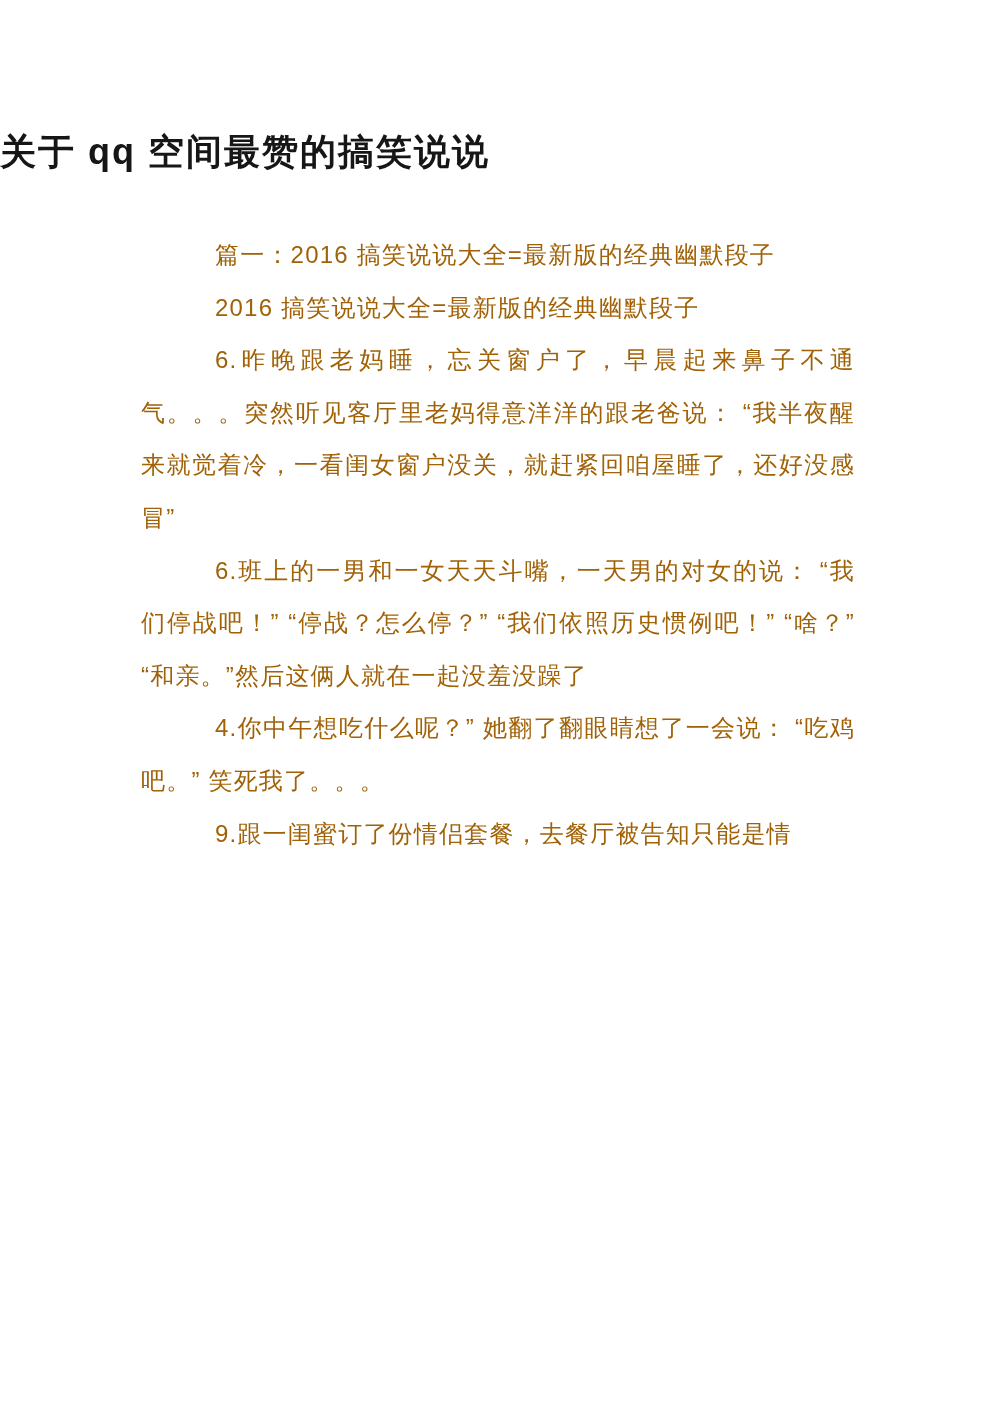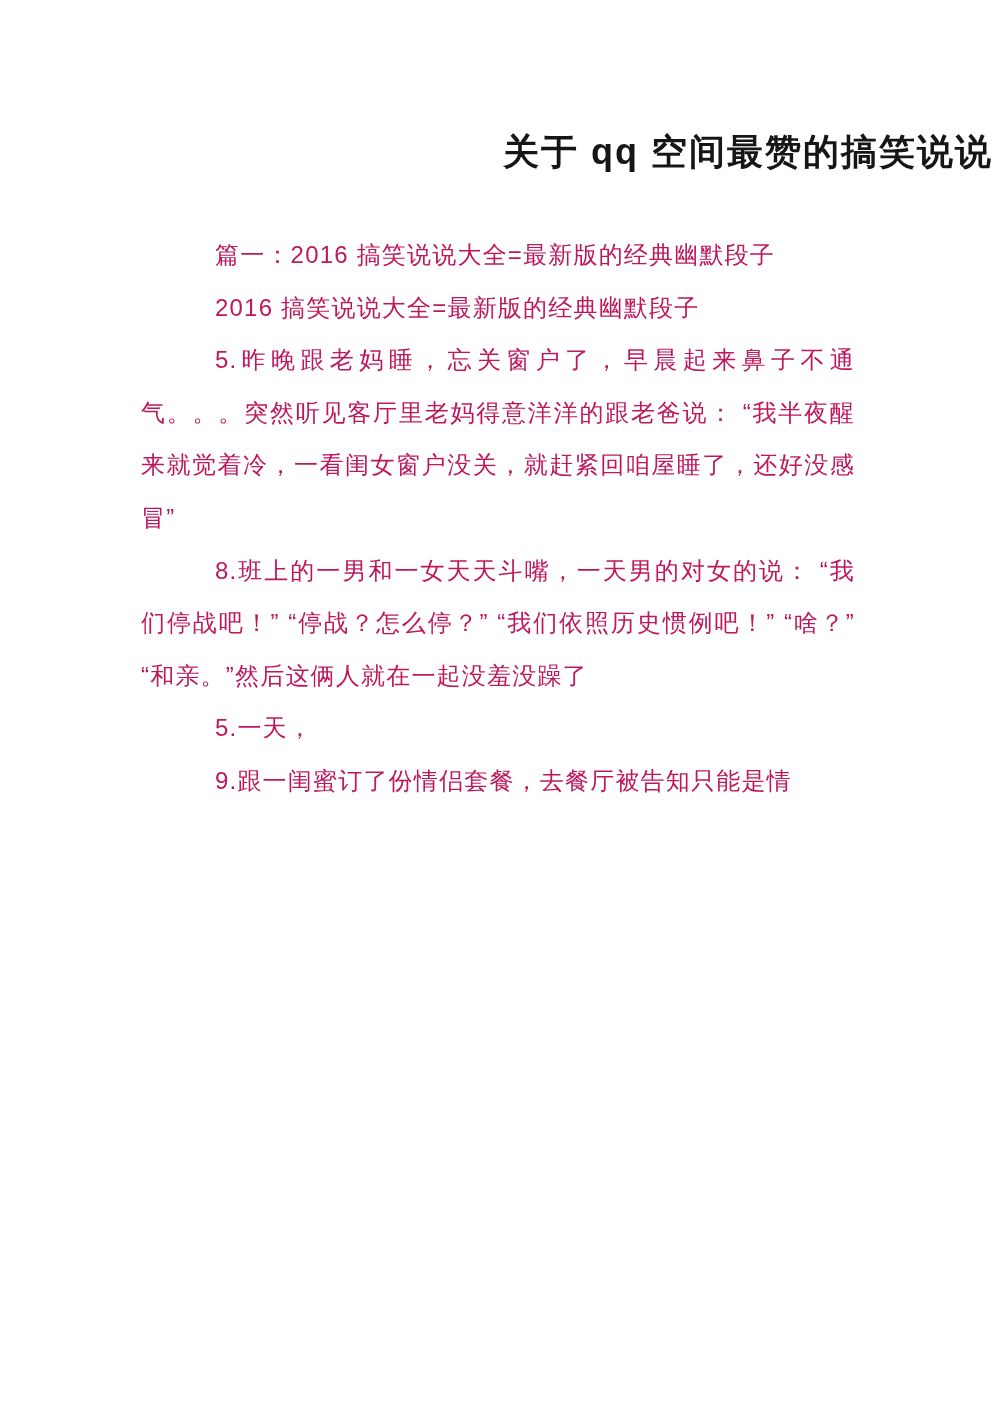--- a/index.html
+++ b/index.html
@@ -14,21 +14,21 @@
     background: #ffffff;
     overflow: hidden;
     font-family: "Liberation Sans", "DejaVu Sans", sans-serif;
     box-sizing: border-box;
     padding-top: 122px;
   }
   .title {
     margin: 0;
     height: 60px;
     line-height: 60px;
-    text-align: right;
+    text-align: left;
     font-size: 36px;
     font-weight: 700;
     color: #161616;
     letter-spacing: 2px;
     font-family: "Liberation Sans", "DejaVu Sans", sans-serif;
   }
   .content {
     margin-top: 47px;
     margin-left: 141px;
     width: 714px;
@@ -43,21 +43,21 @@
     padding: 0;
     text-indent: 74px;
   }
 </style>
 </head>
 <body>
 
 <div class="page" style="background: rgb(255, 255, 255);">
   <h1 class="title" style="color: rgb(22, 22, 22);">关于 qq 空间最赞的搞笑说说</h1>
 
-  <div class="content" style="color: #be185d;">
+  <div class="content" style="color: #a16207;">
     <p class="para">篇一：2016 搞笑说说大全=最新版的经典幽默段子</p>
     <p class="para">2016 搞笑说说大全=最新版的经典幽默段子</p>
-    <p class="para">5.昨晚跟老妈睡，忘关窗户了，早晨起来鼻子不通气。。。突然听见客厅里老妈得意洋洋的跟老爸说： “我半夜醒来就觉着冷，一看闺女窗户没关，就赶紧回咱屋睡了，还好没感冒”</p>
-    <p class="para">8.班上的一男和一女天天斗嘴，一天男的对女的说： “我们停战吧！” “停战？怎么停？” “我们依照历史惯例吧！” “啥？” “和亲。”然后这俩人就在一起没羞没躁了</p>
-    <p class="para">5.一天，</p>
+    <p class="para">6.昨晚跟老妈睡，忘关窗户了，早晨起来鼻子不通气。。。突然听见客厅里老妈得意洋洋的跟老爸说： “我半夜醒来就觉着冷，一看闺女窗户没关，就赶紧回咱屋睡了，还好没感冒”</p>
+    <p class="para">6.班上的一男和一女天天斗嘴，一天男的对女的说： “我们停战吧！” “停战？怎么停？” “我们依照历史惯例吧！” “啥？” “和亲。”然后这俩人就在一起没羞没躁了</p>
+    <p class="para">4.你中午想吃什么呢？” 她翻了翻眼睛想了一会说： “吃鸡 吧。” 笑死我了。。。</p>
     <p class="para">9.跟一闺蜜订了份情侣套餐，去餐厅被告知只能是情</p>
   </div>
 </div>
 
 </body></html>

